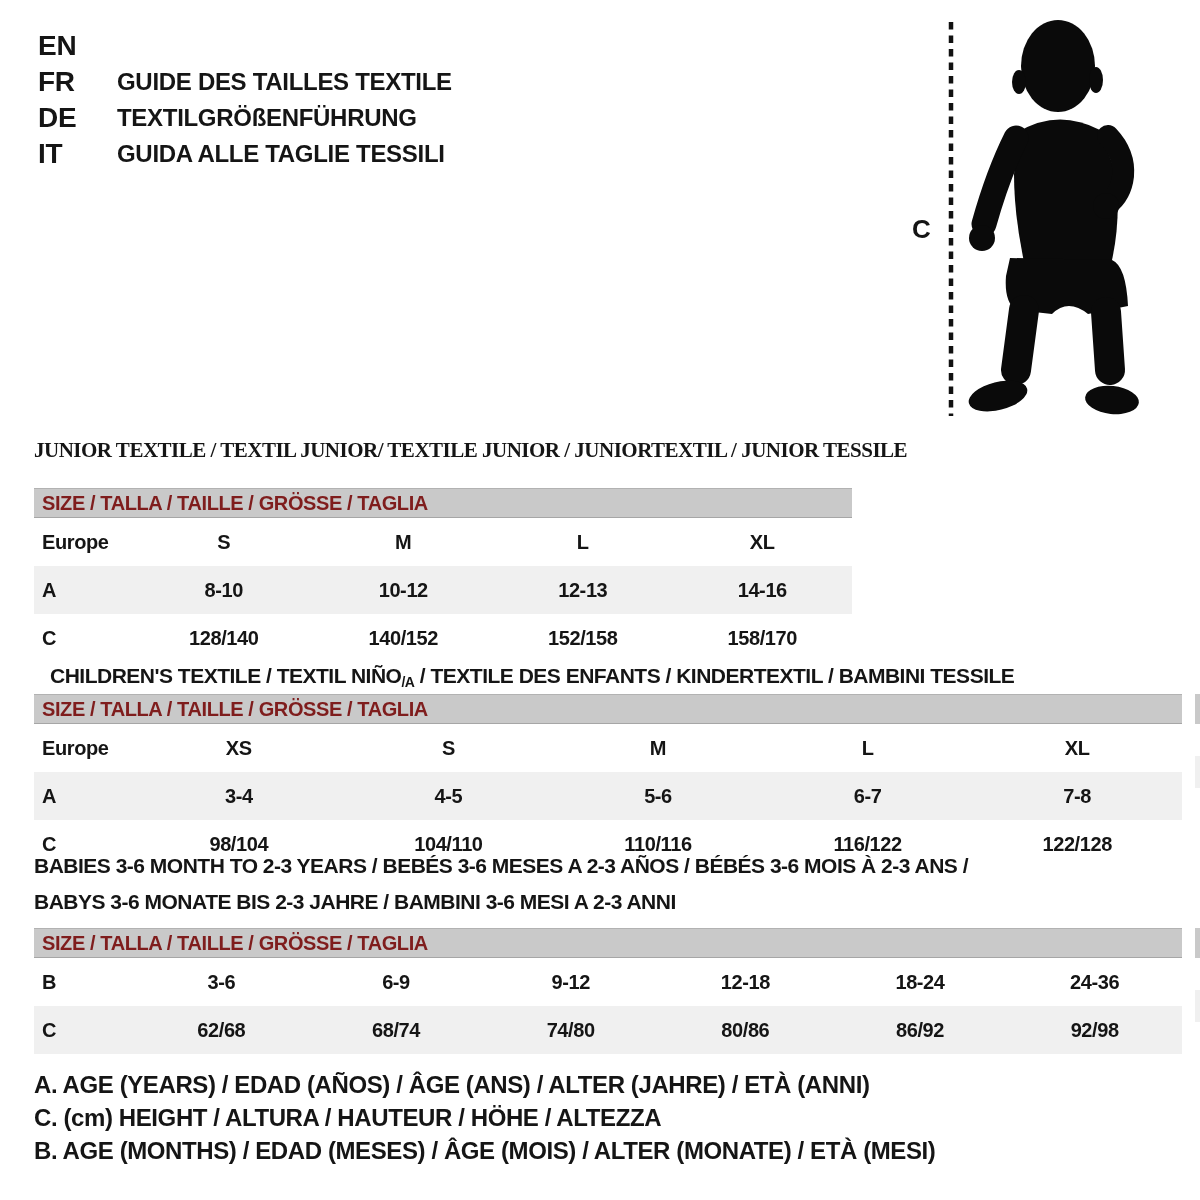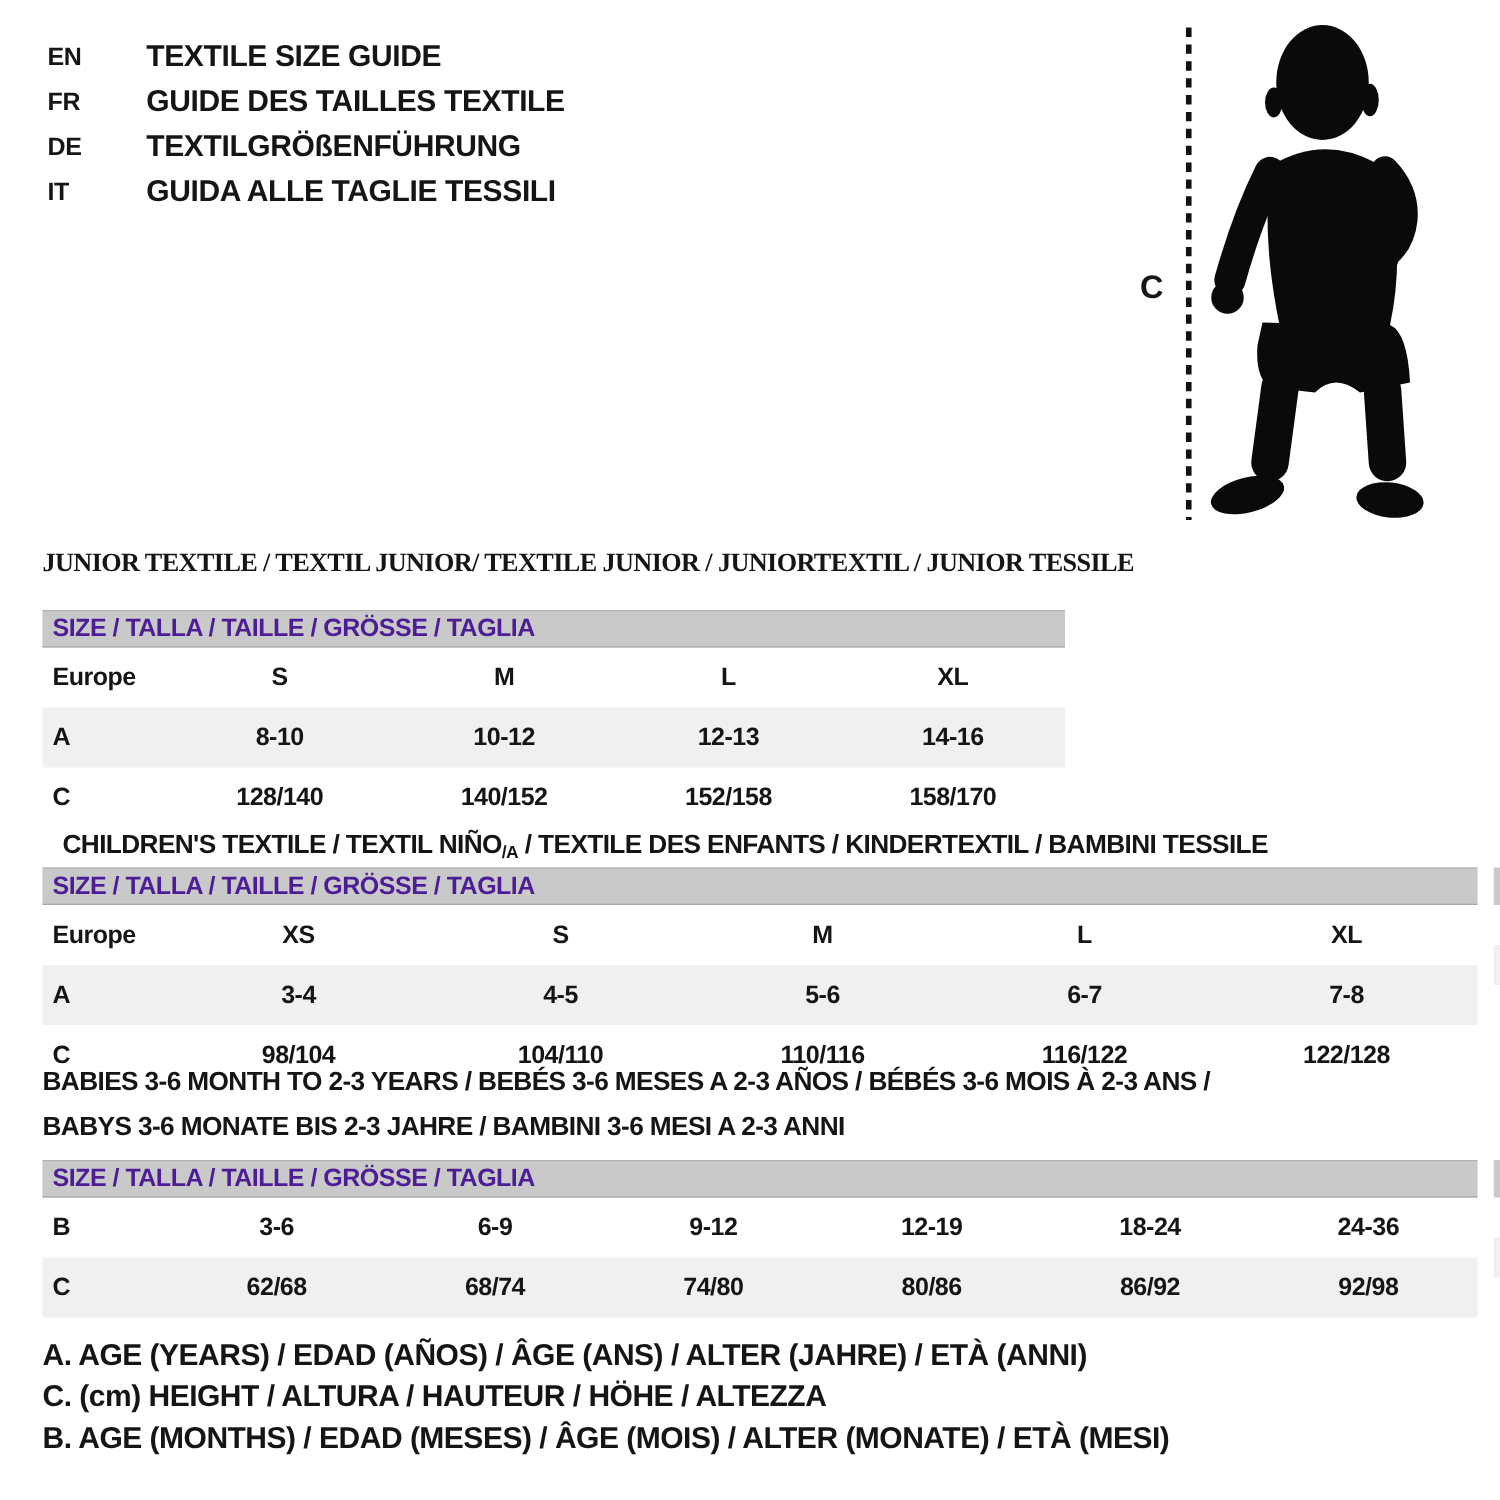--- a/index.html
+++ b/index.html
@@ -11,21 +11,21 @@
     position: relative;
     overflow: hidden;
   }
   .abs { position: absolute; }
 
   
   .lang-block { left: 38px; top: 28px; }
   .lang-row { display: flex; height: 36px; align-items: center; }
   .lang-code {
     display: inline-block; width: 79px;
-    font-size: 20px; font-weight: bold; letter-spacing: -0.3px;
+    font-size: 28px; font-weight: bold; letter-spacing: -0.3px;
   }
   .lang-title { font-size: 24px; font-weight: bold; letter-spacing: -0.3px; white-space: nowrap; }
 
   
   .c-label { left: 912px; top: 214px; font-size: 26px; font-weight: bold; }
   .figure-svg { left: 938px; top: 12px; }
 
   
   .section-title {
     font-size: 21px; font-weight: bold; letter-spacing: -0.5px;
@@ -41,21 +41,21 @@
     position: absolute;
     font-size: 20px; font-weight: bold; letter-spacing: -0.4px;
   }
   .bar {
     height: 28px;
     background: #c9c9c9;
     border-top: 1px solid #b2b2b2;
     border-bottom: 1px solid #a6a6a6;
     display: flex; align-items: center;
     padding-left: 8px;
-    color: #4c1d95;
+    color: #7f1d1d;
   }
   .trow { display: grid; align-items: center; height: 48px; }
   .cols-4 { grid-template-columns: 100px repeat(4, 1fr); }
   .cols-5 { grid-template-columns: 100px repeat(5, 1fr); }
   .cols-6 { grid-template-columns: 100px repeat(6, 1fr); }
   .lbl { padding-left: 8px; text-align: left; }
   .cell { text-align: center; }
   .striped { background: #f0f0f0; }
 
   .t1 { left: 34px; top: 488px; width: 818px; }
@@ -73,21 +73,20 @@
     height: 33px; display: flex; align-items: center;
     font-size: 24px; font-weight: bold; letter-spacing: -0.4px; white-space: nowrap;
   }
 </style>
 </head>
 <body>
 
 <header class="abs lang-block">
   <div class="lang-row">
     <span class="lang-code">EN</span>
-    <span class="lang-title">TEXTILE SIZE GUIDE</span>
   </div>
   <div class="lang-row">
     <span class="lang-code">FR</span>
     <span class="lang-title">GUIDE DES TAILLES TEXTILE</span>
   </div>
   <div class="lang-row">
     <span class="lang-code">DE</span>
     <span class="lang-title">TEXTILGRÖßENFÜHRUNG</span>
   </div>
   <div class="lang-row">
@@ -183,21 +182,21 @@
 </h2>
 <section class="size-table t3">
   <div class="bar">
     <span>SIZE / TALLA / TAILLE / GRÖSSE / TAGLIA</span>
   </div>
   <div class="trow cols-6">
     <span class="lbl">B</span>
     <span class="cell">3-6</span>
     <span class="cell">6-9</span>
     <span class="cell">9-12</span>
-    <span class="cell">12-19</span>
+    <span class="cell">12-18</span>
     <span class="cell">18-24</span>
     <span class="cell">24-36</span>
   </div>
   <div class="trow cols-6 striped">
     <span class="lbl">C</span>
     <span class="cell">62/68</span>
     <span class="cell">68/74</span>
     <span class="cell">74/80</span>
     <span class="cell">80/86</span>
     <span class="cell">86/92</span>

